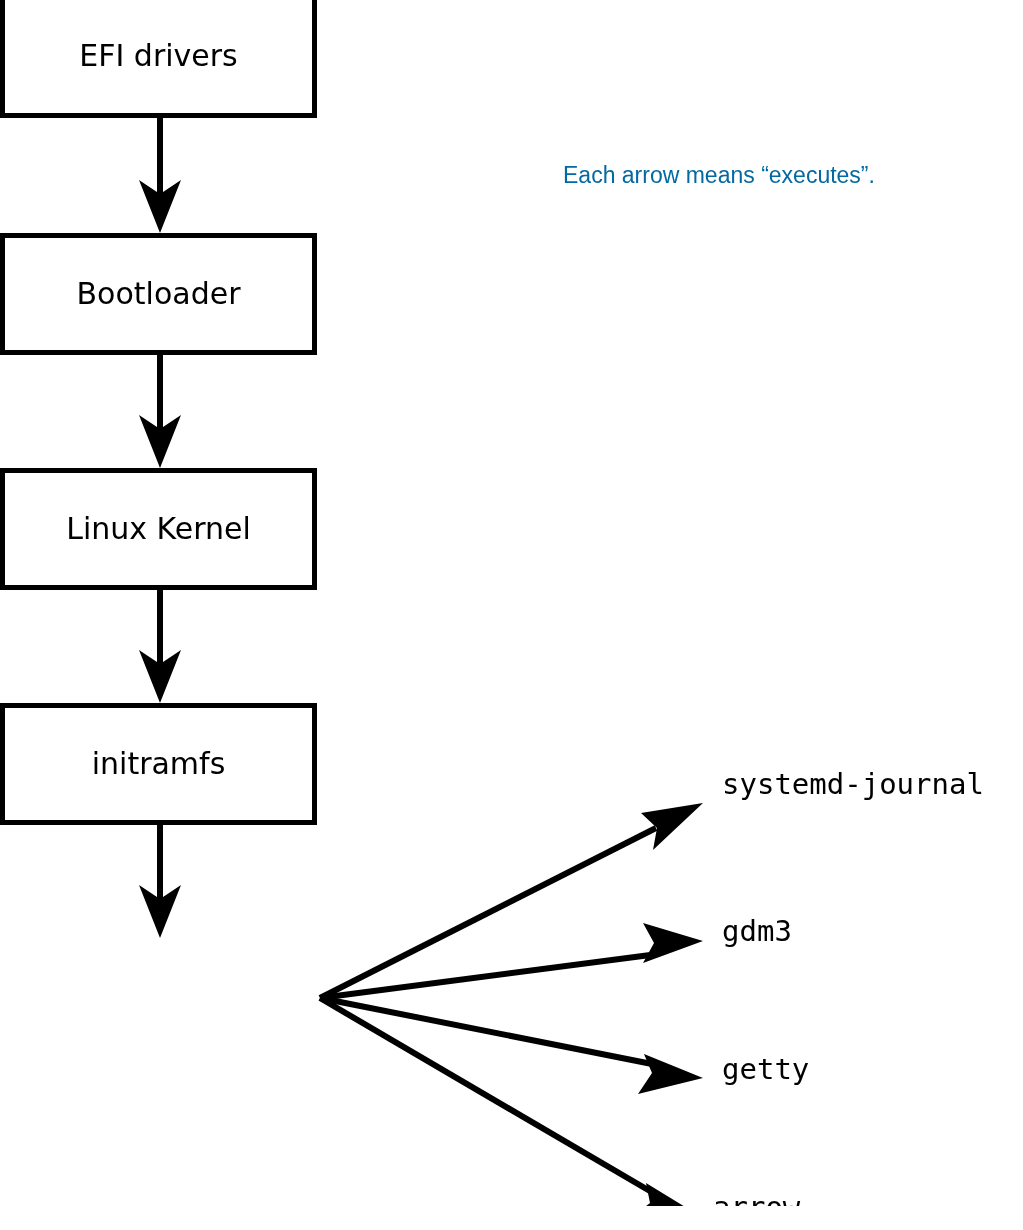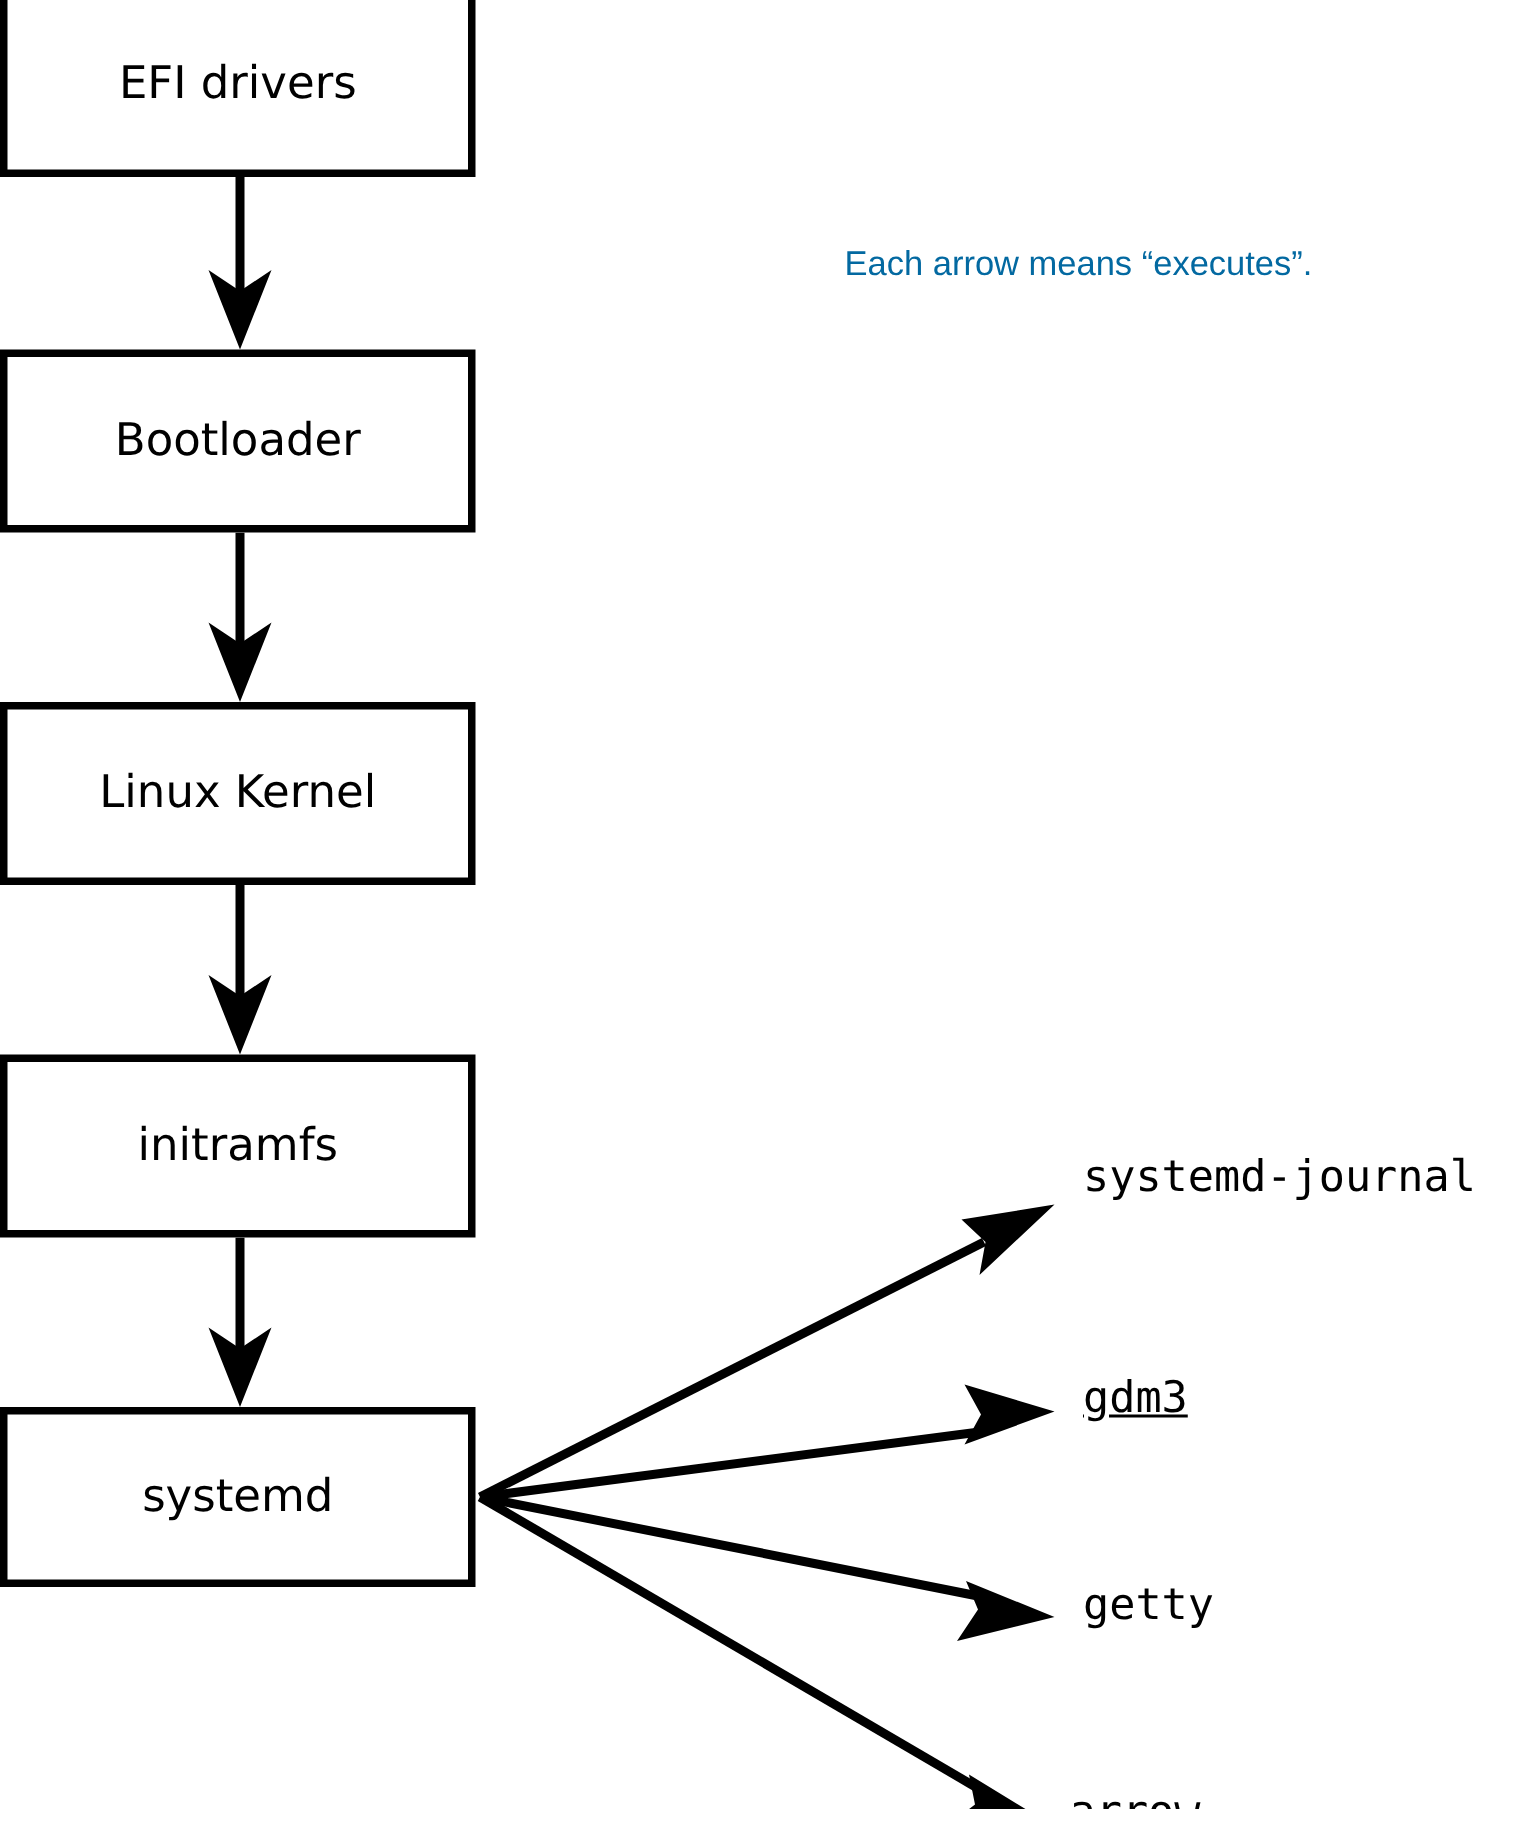--- a/index.html
+++ b/index.html
@@ -107,27 +107,24 @@
   </div>
 
   <div class="stage-box" style="left:0px; top:233px; width:317px; height:122px;">
     <span class="stage-label">Bootloader</span>
   </div>
 
   <div class="stage-box" style="left:0px; top:703px; width:317px; height:122px;text-align:right;">
     <span class="stage-label">initramfs</span>
   </div>
 
-  <div class="stage-box" style="left:0px; top:938px; width:317px; height:120px;">
-    <span class="stage-label">systemd</span>
-  </div>
 
   <div class="leaf-label" style="left:722px; top:770px;">systemd-journal</div>
 
-  <div class="leaf-label" style="left:722px; top:917px;text-decoration:underline;">gdm3</div>
+  <div class="leaf-label" style="left:722px; top:917px;">gdm3</div>
 
   <div class="leaf-label" style="left:722px; top:1055px;">getty</div>
 
   <div class="leaf-label" style="left:713px; top:1193px;">arrow</div>
 
   <div class="caption" style="left:563px; top:164px;">Each arrow means “executes”.</div>
 
 </div>
 
 </body></html>

